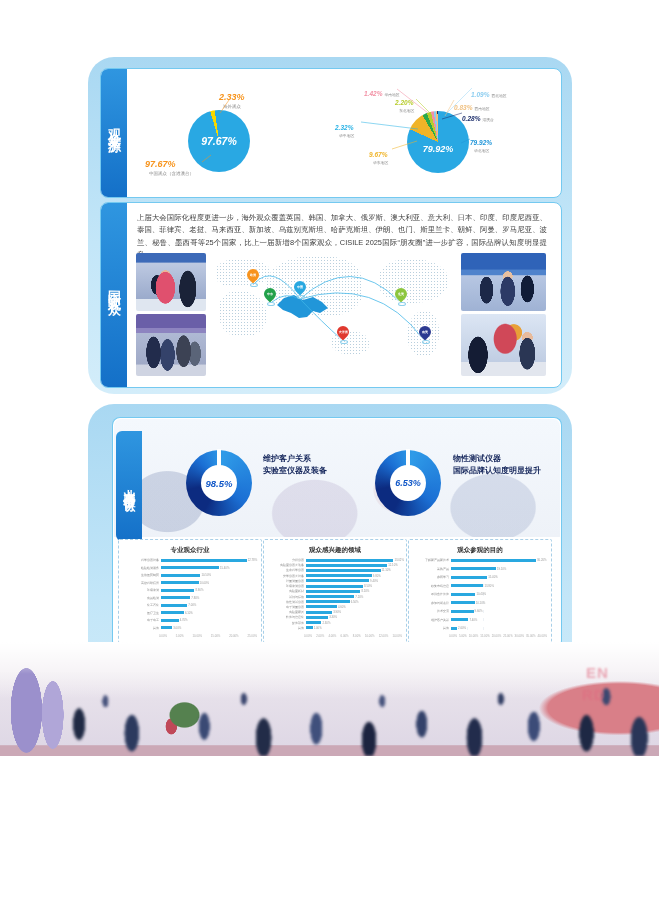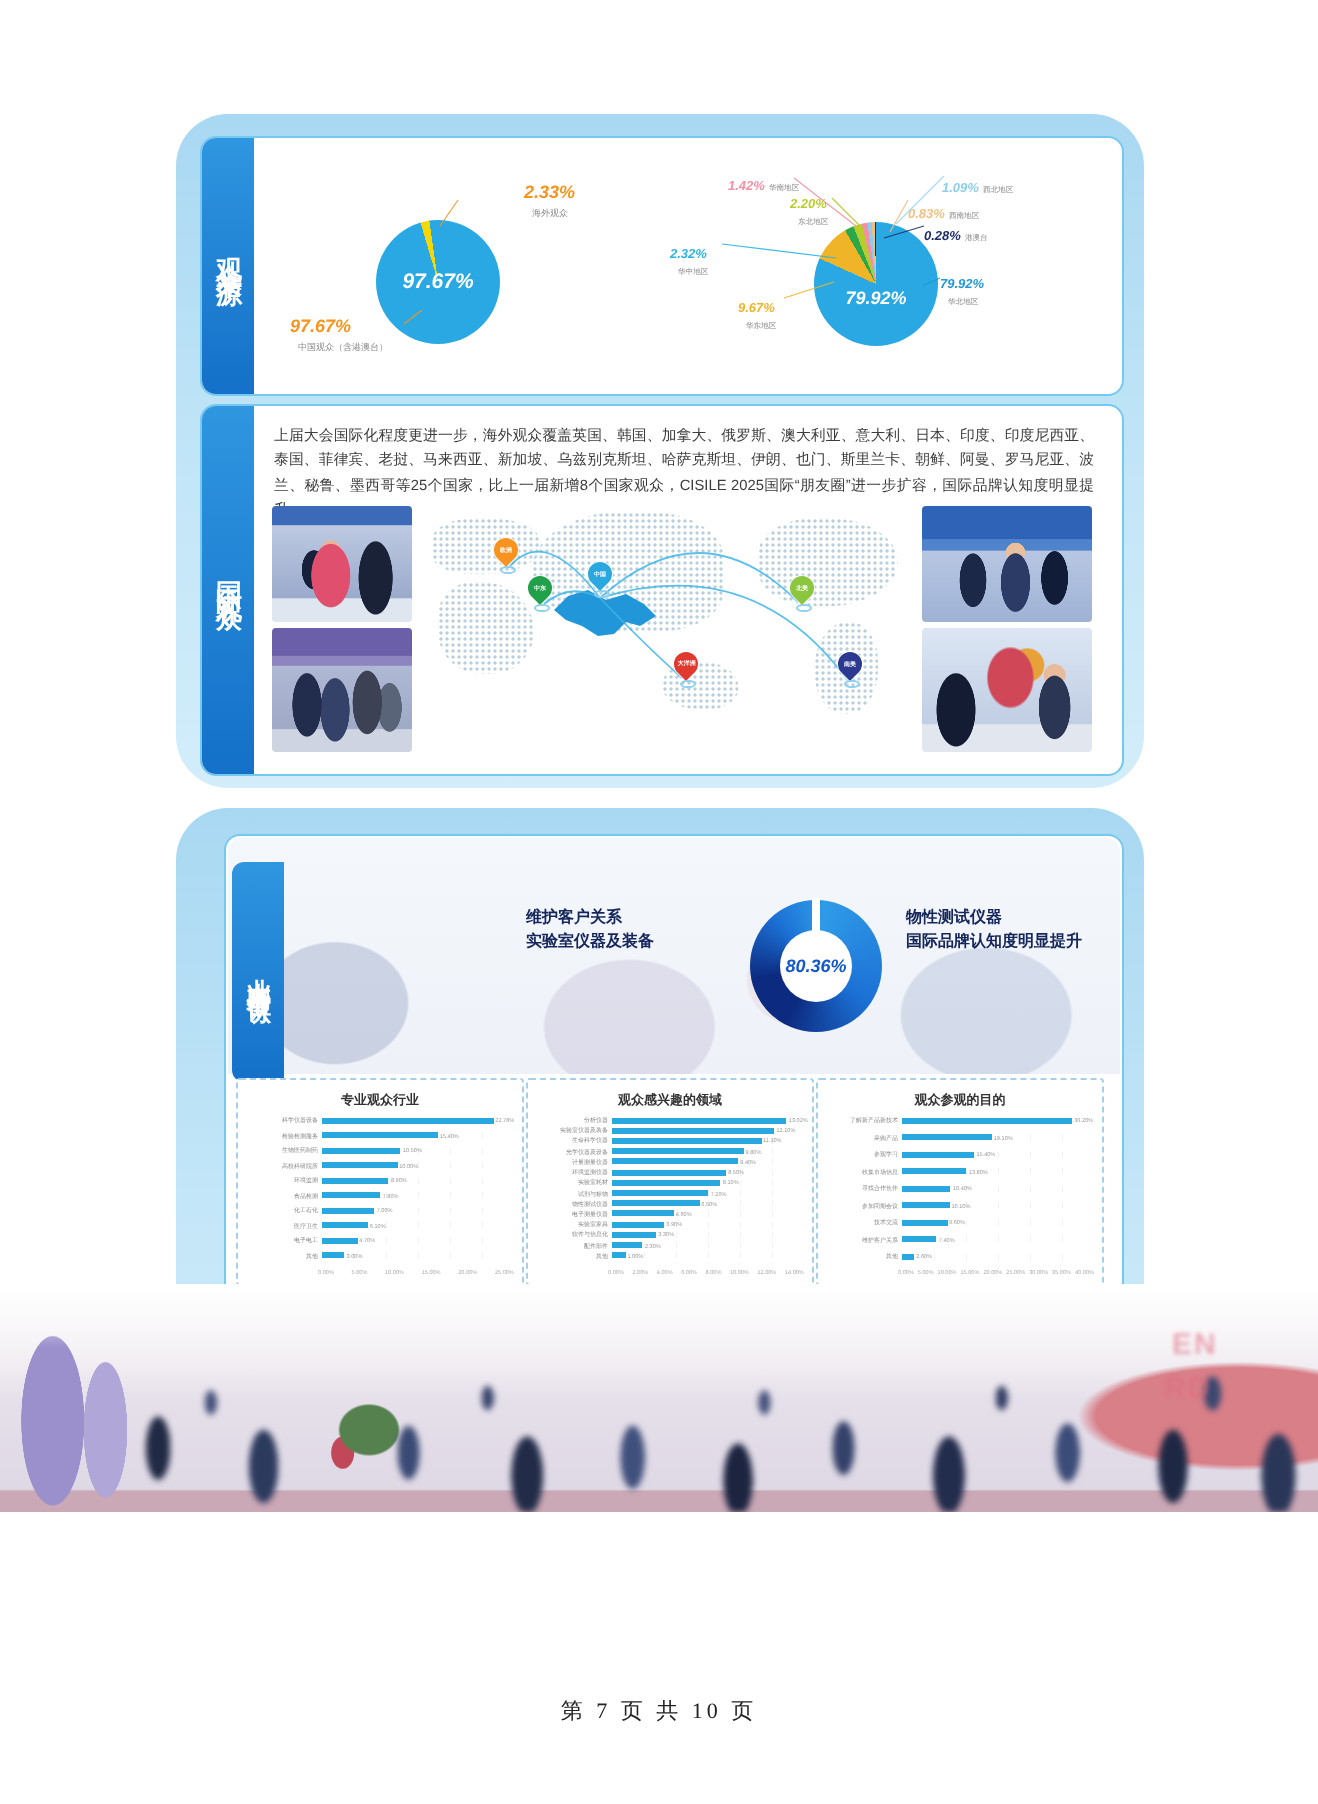--- a/index.html
+++ b/index.html
@@ -179,21 +179,21 @@
 
     <div class="pie" id="pie-domestic" style="left: 87px; top: 41px; background: conic-gradient(from -8deg, rgb(41, 168, 227) 0deg, rgb(41, 168, 227) 351.61deg, rgb(245, 216, 0) 351.61deg, rgb(245, 216, 0) 360deg);">
       <div class="pie-inner" style="font-size:10.5px;">97.67%</div>
     </div>
 
     <div class="pie" id="pie-region" style="left: 306px; top: 42px; background: conic-gradient(rgb(41, 168, 227) 0deg, rgb(41, 168, 227) 294.39deg, rgb(240, 180, 40) 294.39deg, rgb(240, 180, 40) 330.02deg, rgb(43, 168, 74) 330.02deg, rgb(43, 168, 74) 338.56deg, rgb(184, 204, 46) 338.56deg, rgb(184, 204, 46) 346.67deg, rgb(242, 145, 165) 346.67deg, rgb(242, 145, 165) 351.9deg, rgb(140, 205, 240) 351.9deg, rgb(140, 205, 240) 355.91deg, rgb(240, 192, 128) 355.91deg, rgb(240, 192, 128) 358.97deg, rgb(27, 45, 107) 358.97deg, rgb(27, 45, 107) 360deg);">
       <div class="pie-inner" style="font-size:9px;padding-top:14px;box-sizing:border-box;">79.92%</div>
     </div>
 
     <div id="calloutsA">
-        <div class="callout big stacked" style="left: 118px; top: 17px; margin-left: 43px;"><span class="co-value" style="color: rgb(247, 148, 29);">2.33%</span><span class="co-label">海外观众</span></div>
+        <div class="callout big stacked" style="left: 118px; top: 17px;"><span class="co-value" style="color: rgb(247, 148, 29);">2.33%</span><span class="co-label">海外观众</span></div>
         <div class="callout big stacked" style="left: 44px; top: 84px;"><span class="co-value" style="color: rgb(247, 148, 29);">97.67%</span><span class="co-label">中国观众（含港澳台）</span></div>
         <div class="callout" style="left: 263px; top: 13px;"><span class="co-value" style="color: rgb(242, 145, 165);">1.42%</span><span class="co-label">华南地区</span></div>
         <div class="callout stacked" style="left: 294px; top: 22px;"><span class="co-value" style="color: rgb(184, 204, 46);">2.20%</span><span class="co-label">东北地区</span></div>
         <div class="callout" style="left: 370px; top: 14px;"><span class="co-value" style="color: rgb(140, 205, 240);">1.09%</span><span class="co-label">西北地区</span></div>
         <div class="callout" style="left: 353px; top: 27px;"><span class="co-value" style="color: rgb(240, 192, 128);">0.83%</span><span class="co-label">西南地区</span></div>
         <div class="callout" style="left: 361px; top: 38px;"><span class="co-value" style="color: rgb(27, 45, 107);">0.28%</span><span class="co-label">港澳台</span></div>
         <div class="callout stacked" style="left: 234px; top: 47px;"><span class="co-value" style="color: rgb(43, 179, 230);">2.32%</span><span class="co-label">华中地区</span></div>
         <div class="callout stacked" style="left: 268px; top: 74px;"><span class="co-value" style="color: rgb(240, 180, 40);">9.67%</span><span class="co-label">华东地区</span></div>
         <div class="callout stacked" style="left: 369px; top: 62px;"><span class="co-value" style="color: rgb(33, 150, 217);">79.92%</span><span class="co-label">华北地区</span></div>
       </div>
@@ -276,29 +276,35 @@
 
   <div class="panel panel2"></div>
 
   <div class="card cardC">
     <div class="fadephoto"></div>
 
     <div class="strip stripC">
       <span class="strip-title">业内高价值认可</span>
     </div>
 
+    <div class="donut" style="left:73px;top:32px;">
+      <div class="donut-notch"></div>
+      <div class="donut-hole">
+        <span class="donut-value">98.5%</span>
+      </div>
+    </div>
     <div class="donut-desc" style="left:150px;top:35px;">
       <span>维护客户关系</span><br>
       <span>实验室仪器及装备</span>
     </div>
 
     <div class="donut" style="left:262px;top:32px;">
       <div class="donut-notch"></div>
       <div class="donut-hole">
-        <span class="donut-value" style="font-size:9px;">80.36%</span>
+        <span class="donut-value" style="font-size:9px;">6.53%</span>
       </div>
     </div>
     <div class="donut-desc" style="left:340px;top:35px;">
       <span>物性测试仪器</span><br>
       <span>国际品牌认知度明显提升</span>
     </div>
 
     <div class="mini-chart" id="mini-chart-0" style="left:5px;top:121px;">
       <div class="mc-title">专业观众行业</div>
       <div class="mc-rows">
@@ -577,14 +583,13 @@
   </div>
 
   <div class="crowd">
     <div class="crowd-base"></div>
     <div class="crowd-figs"></div>
     <div class="crowd-fade"></div>
     <span class="crowd-letter" style="left:586px;top:22px;">EN</span>
     <span class="crowd-letter" style="left:582px;top:44px;">RD</span>
   </div>
 
-  <div class="footer">第 7 页 共 10 页</div>
 </div>
 
 </body></html>

